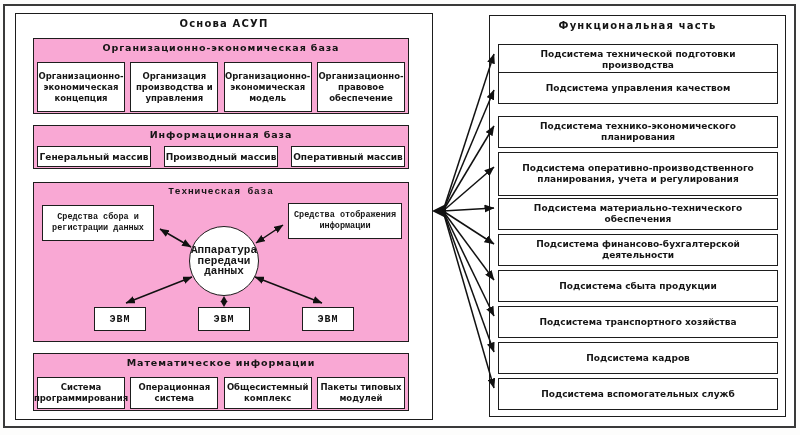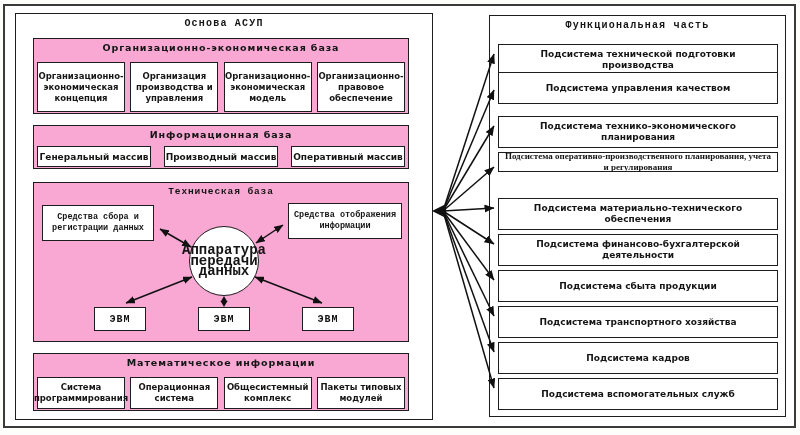--- a/index.html
+++ b/index.html
@@ -7,21 +7,21 @@
   body { font-family: "DejaVu Sans", "Liberation Sans", sans-serif; color: #151515; position: relative; }
 
   .frame { position: absolute; left: 3px; top: 4px; width: 793px; height: 424px;
            border: 2px solid #3a3a3a; background: #ffffff; }
 
   .panel { position: absolute; border: 1.6px solid #1d1d1d; background: #fff; }
   #left-panel  { left: 15px; top: 13px; width: 418px; height: 407px; }
   #right-panel { left: 489px; top: 15px; width: 297px; height: 402px; }
 
   .panel-title { position: absolute; top: 4px; left: 0; right: 0; text-align: center;
-                 font-size: 10px; font-weight: 700; letter-spacing: 1.2px; font-family: Liberation Mono, monospace; }
+                 font-size: 10px; font-weight: 700; letter-spacing: 1.2px; }
 
   .section { position: absolute; border: 1.4px solid #1d1d1d; background: #f9a8d4; }
   .section-title { position: absolute; top: 3px; left: 0; right: 0; text-align: center;
                    font-size: 9.5px; font-weight: 700; letter-spacing: 0.9px; }
 
   #sec-org  { left: 17px; top: 24px;  width: 376px; height: 76px; }
   #sec-info { left: 17px; top: 111px; width: 376px; height: 44px; }
   #sec-tech { left: 17px; top: 168px; width: 376px; height: 160px; font-family: Liberation Mono, monospace; }
   #sec-math { left: 17px; top: 339px; width: 376px; height: 58px; }
 
@@ -39,28 +39,28 @@
               font-weight: 700; font-size: 8.5px; line-height: 11px; z-index: 2; }
   #tech-left  { left: 8px;   top: 22px;  width: 112px; height: 36px; }
   #tech-right { left: 254px; top: 20px;  width: 114px; height: 36px; }
   .evm { width: 52px; height: 24px; font-size: 10px; letter-spacing: 1px; }
   #evm-1 { left: 60px;  top: 124px; }
   #evm-2 { left: 164px; top: 124px; }
   #evm-3 { left: 268px; top: 124px; }
   #hub { position: absolute; left: 155px; top: 43px; width: 70px; height: 70px;
          border: 1.5px solid #1d1d1d; border-radius: 50%; background: #fff; z-index: 2;
          display: flex; align-items: center; justify-content: center; text-align: center;
-         font-weight: 700; font-size: 14px; line-height: 10.5px; padding: 4px; }
+         font-weight: 700; font-size: 11px; line-height: 10.5px; padding: 4px; }
 
   .subsys { position: absolute; left: 8px; width: 280px; height: 32px;
             border: 1.3px solid #1d1d1d; background: #fff; display: flex; z-index: 2;
             align-items: center; justify-content: center; text-align: center;
             font-weight: 700; font-size: 9px; line-height: 11px; padding: 0 5px; }
   #ss-1 { top: 28px; }  #ss-2 { top: 56px; }  #ss-3 { top: 100px; }
-  #ss-4 { top: 136px; height: 20px; font-family: Liberation Serif, serif; } #ss-5 { top: 182px; } #ss-6 { top: 218px; }
+  #ss-4 { top: 136px; height: 44px; } #ss-5 { top: 182px; } #ss-6 { top: 218px; }
   #ss-7 { top: 254px; } #ss-8 { top: 290px; } #ss-9 { top: 326px; }
   #ss-10 { top: 362px; }
 
   svg.overlay { position: absolute; pointer-events: none; }
   #fan-svg  { left: 0; top: 0; width: 800px; height: 435px; z-index: 1; }
   #tech-svg { left: 0; top: 0; width: 376px; height: 160px; z-index: 1; }
   .arrow { stroke: #111; stroke-width: 1.5; fill: none; }
   .head  { fill: #111; stroke: none; }
 </style>
 </head>

